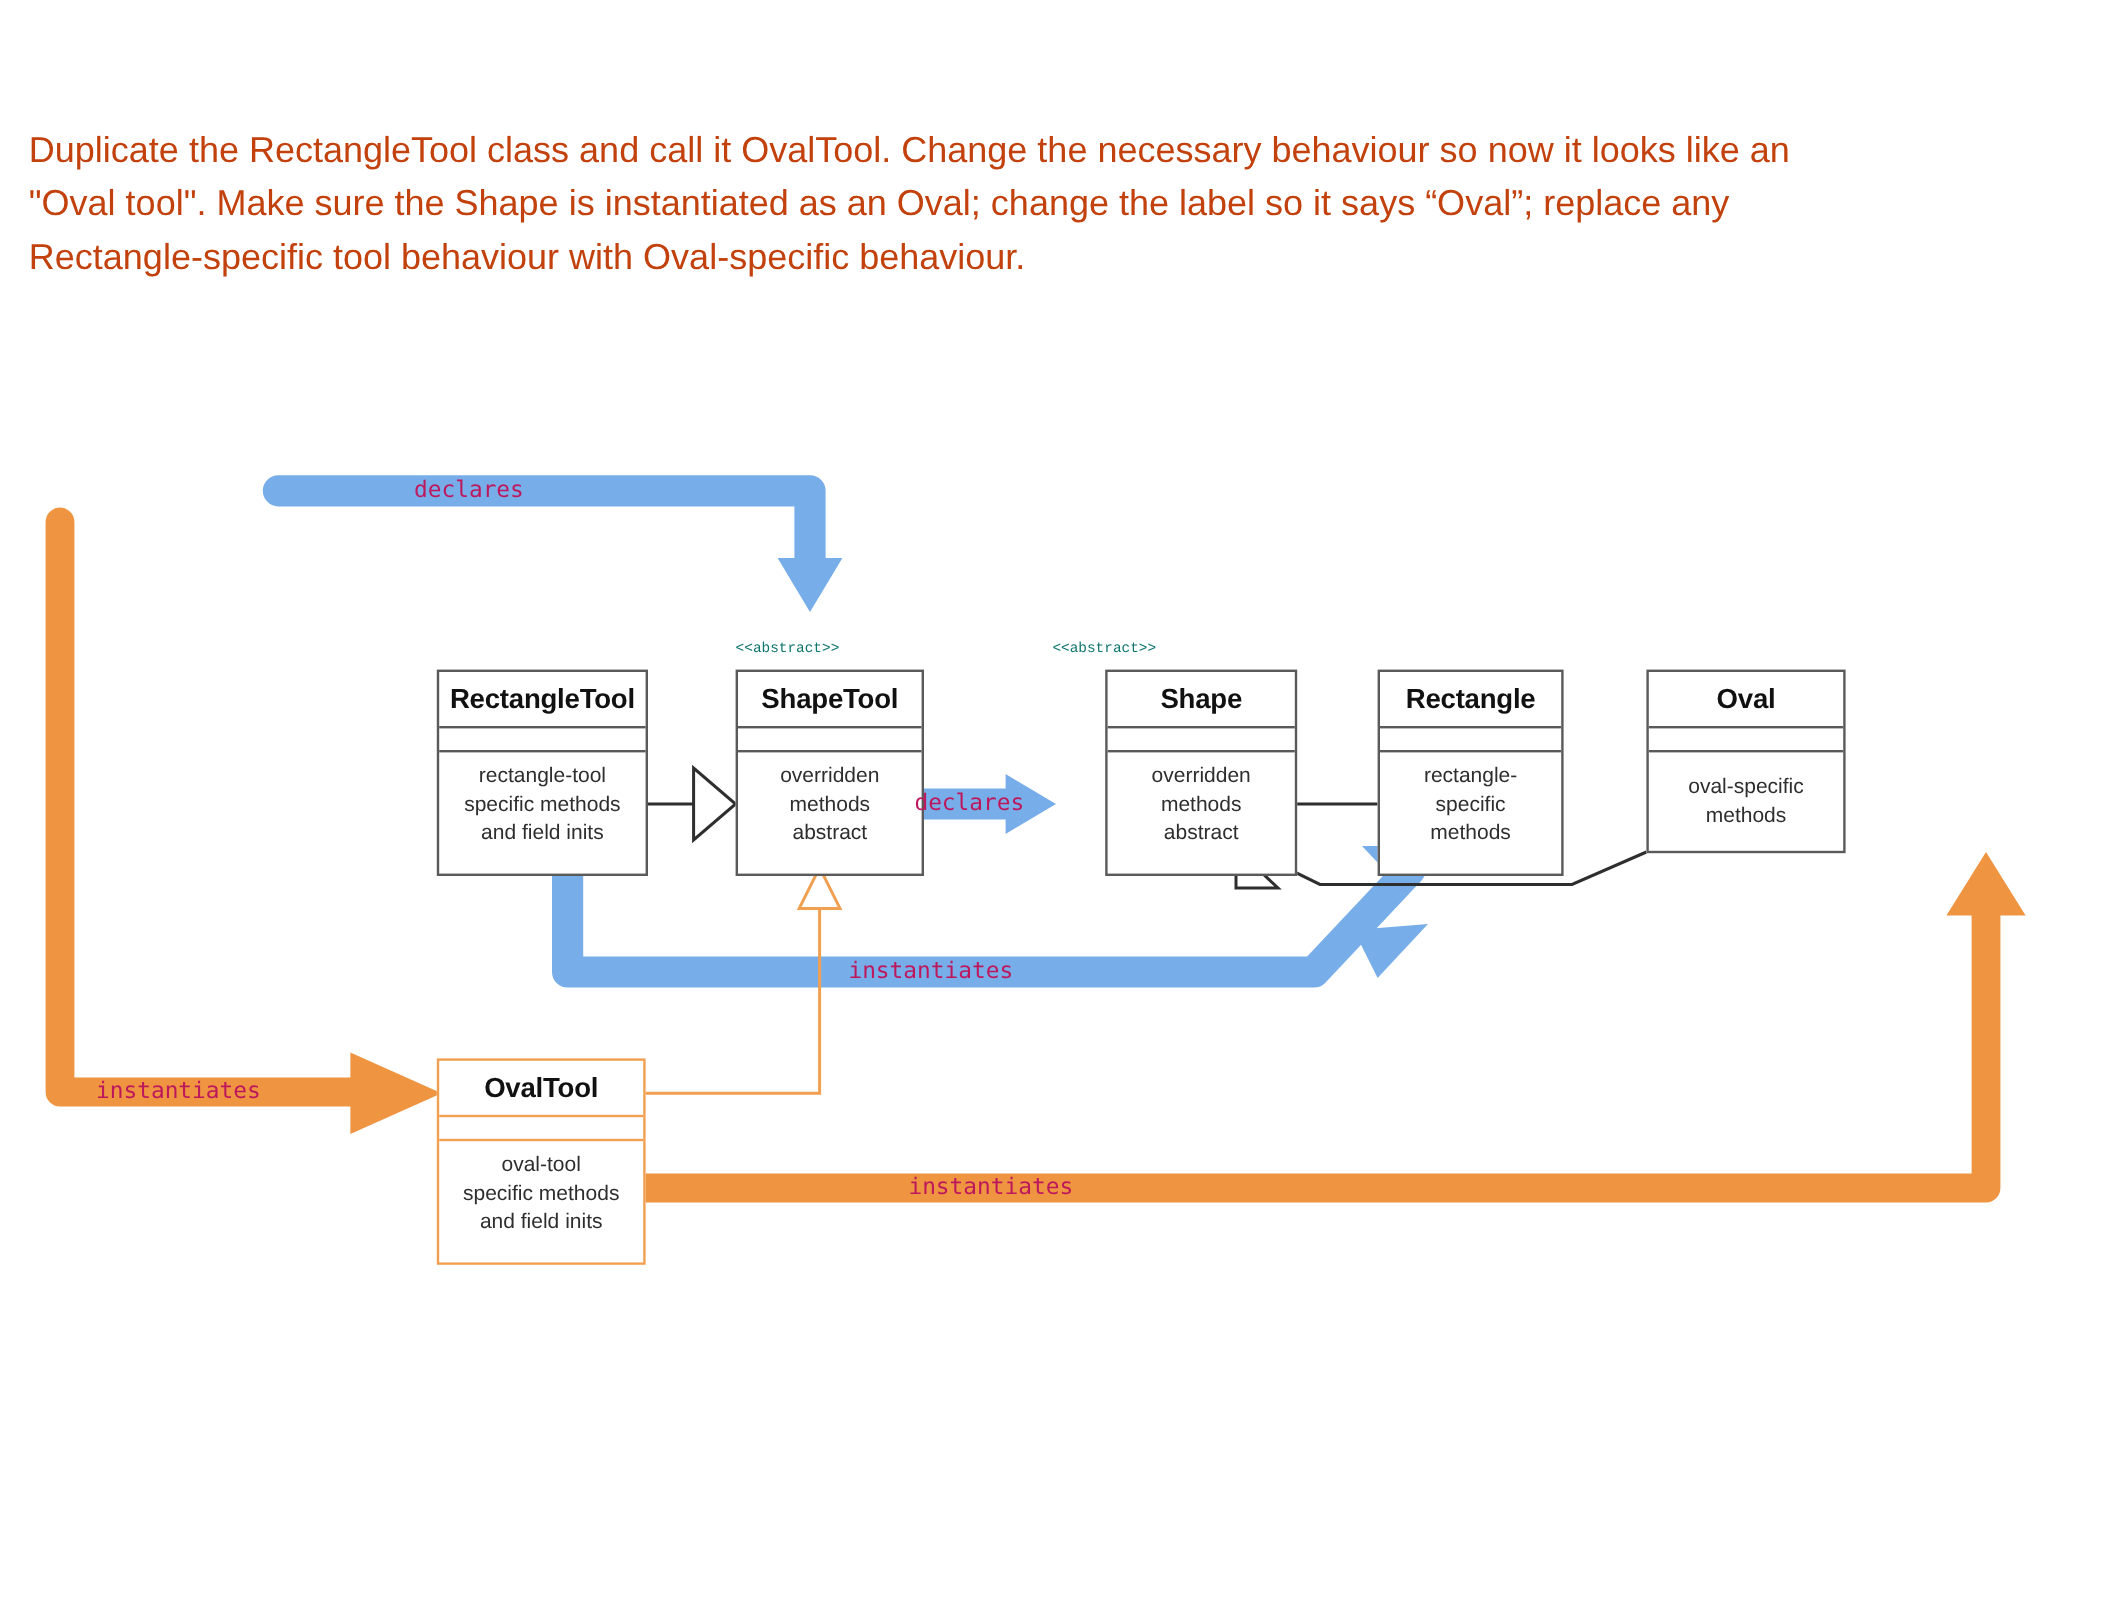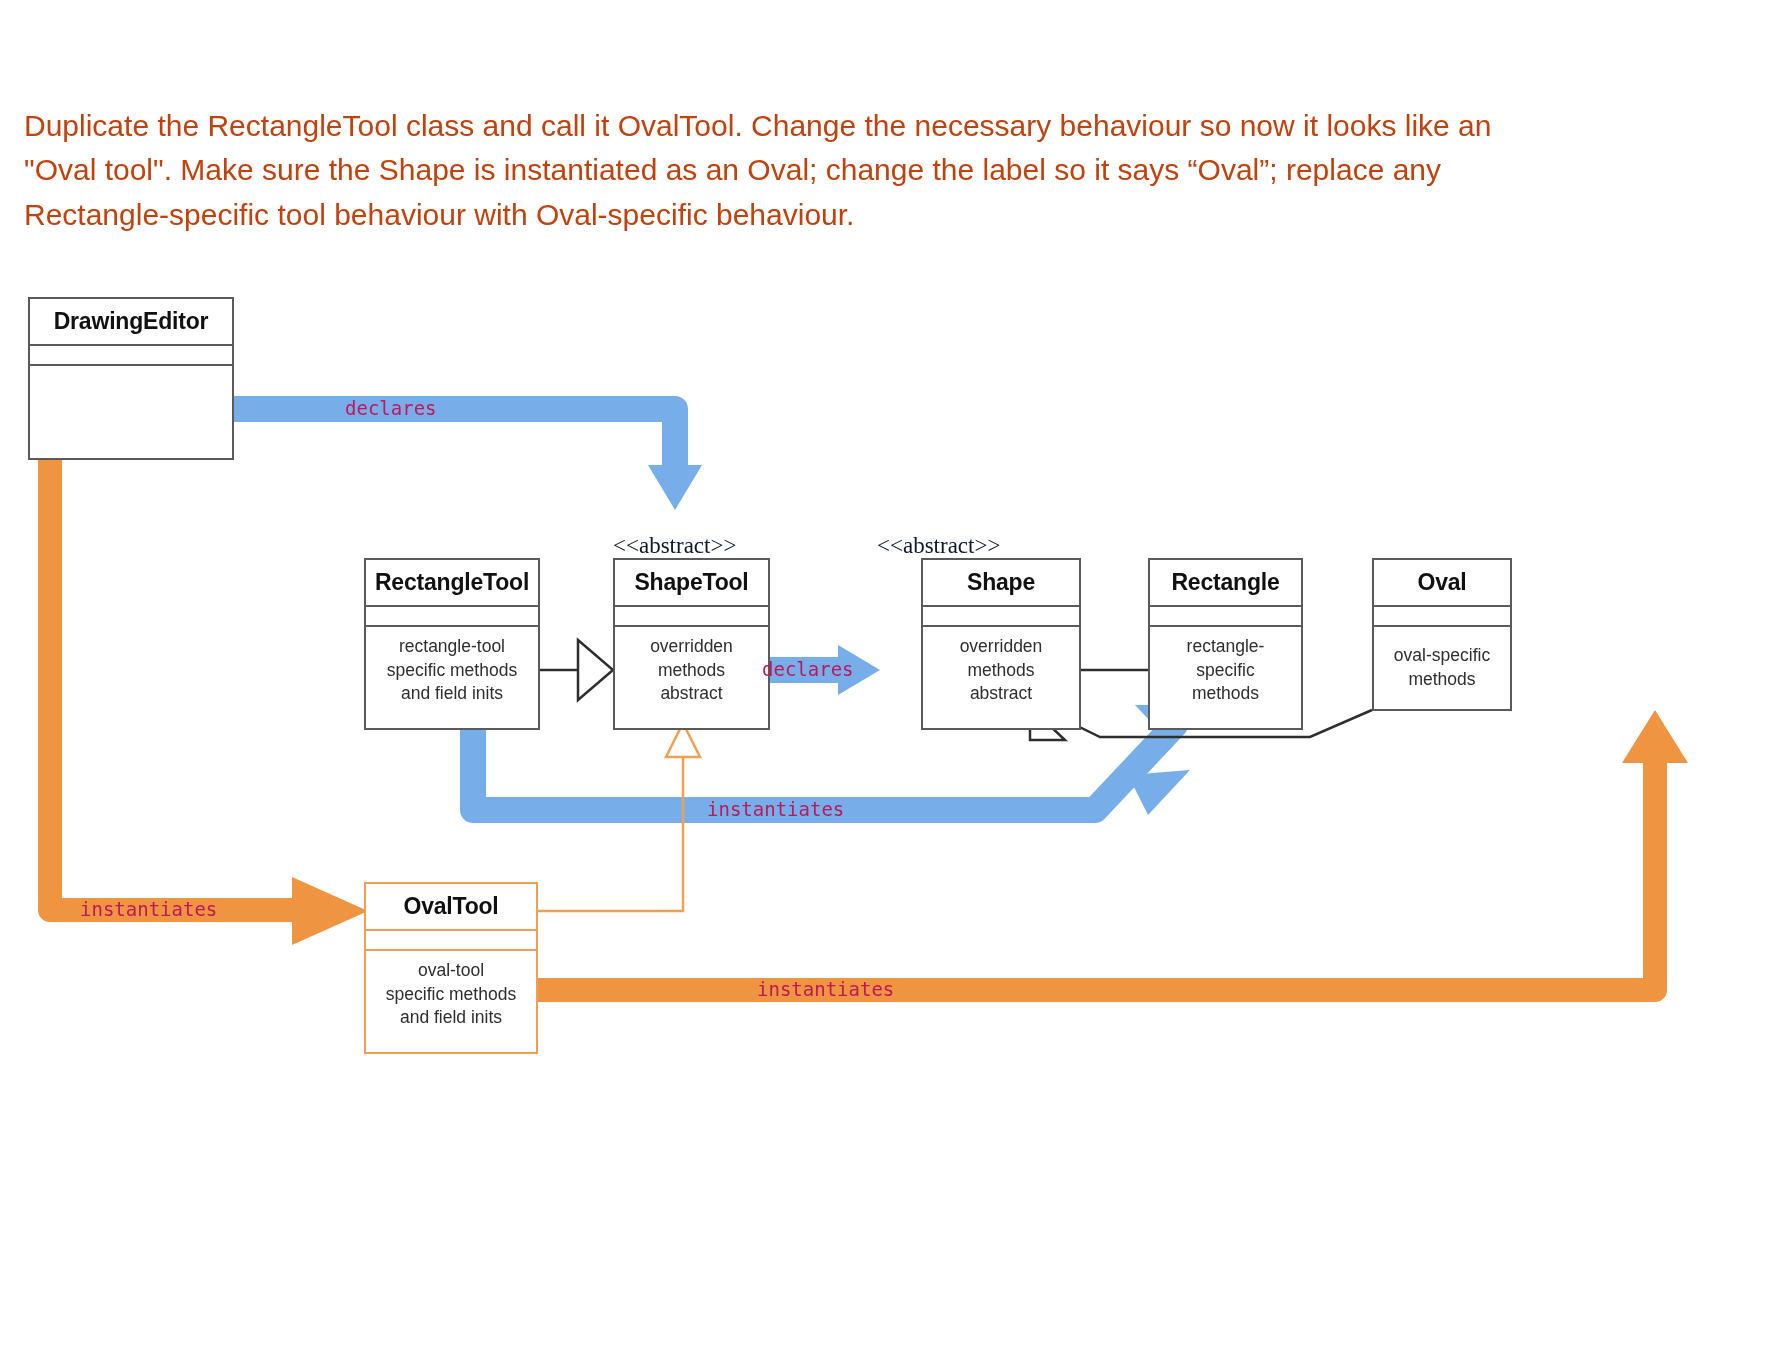--- a/index.html
+++ b/index.html
@@ -74,23 +74,23 @@
     font-size: 17.5px;
     line-height: 1.35;
     color: #2e2e2e;
     padding: 8px 4px 22px;
     white-space: pre-line;
   }
   .uml-methods.empty { min-height: 46px; }
 
   .stereotype {
     position: absolute;
-    font-family: Liberation Serif, serif;
-    font-size: 23px;
-    color: #0f172a;
+    font-family: Liberation Mono, monospace;
+    font-size: 12px;
+    color: #0f766e;
     z-index: 6;
   }
 
   .edge-label {
     position: absolute;
     font-family: "DejaVu Sans Mono", monospace;
     font-size: 19px;
     color: #be185d;
     z-index: 7;
     white-space: nowrap;
@@ -149,25 +149,20 @@
         <line x1="1148" y1="385" x2="1075" y2="385" stroke="#2e2e2e" stroke-width="2.5"></line>
         <polygon points="1075,358 1075,412 1038,385" fill="#ffffff" stroke="#2e2e2e" stroke-width="2.5"></polygon>
       </g>
 
       <g>
         <path d="M 1372 425 L 1310 452 L 1100 452 L 1055 430" stroke="#2e2e2e" stroke-width="2.5" fill="none"></path>
         <polygon points="1030,422 1065,455 1030,455" fill="#ffffff" stroke="#2e2e2e" stroke-width="2.5"></polygon>
       </g>
     </svg>
 
-    <div class="uml-box" style="left:28px; top:12px; width:206px;">
-      <div class="uml-title">DrawingEditor</div>
-      <div class="uml-attrs"></div>
-      <div class="uml-methods empty" style="min-height:92px;"></div>
-    </div>
 
     <div class="uml-box" style="left:364px; top:273px; width:176px;">
       <div class="uml-title">RectangleTool</div>
       <div class="uml-attrs"></div>
       <div class="uml-methods">rectangle-tool
 specific methods
 and field inits</div>
     </div>
 
     <div class="stereotype" style="left:613px; top:248px;">&lt;&lt;abstract&gt;&gt;</div>
@@ -189,21 +184,21 @@
     </div>
 
     <div class="uml-box" style="left:1148px; top:273px; width:155px;">
       <div class="uml-title">Rectangle</div>
       <div class="uml-attrs"></div>
       <div class="uml-methods">rectangle-
 specific
 methods</div>
     </div>
 
-    <div class="uml-box" style="left:1372px; top:273px; width:140px;">
+    <div class="uml-box" style="left:1372px; top:273px; width:166px;">
       <div class="uml-title">Oval</div>
       <div class="uml-attrs"></div>
       <div class="uml-methods" style="padding-top:17px; padding-bottom:18px;">oval-specific
 methods</div>
     </div>
 
     <div class="uml-box orange" style="left:364px; top:597px; width:174px;">
       <div class="uml-title">OvalTool</div>
       <div class="uml-attrs"></div>
       <div class="uml-methods">oval-tool

